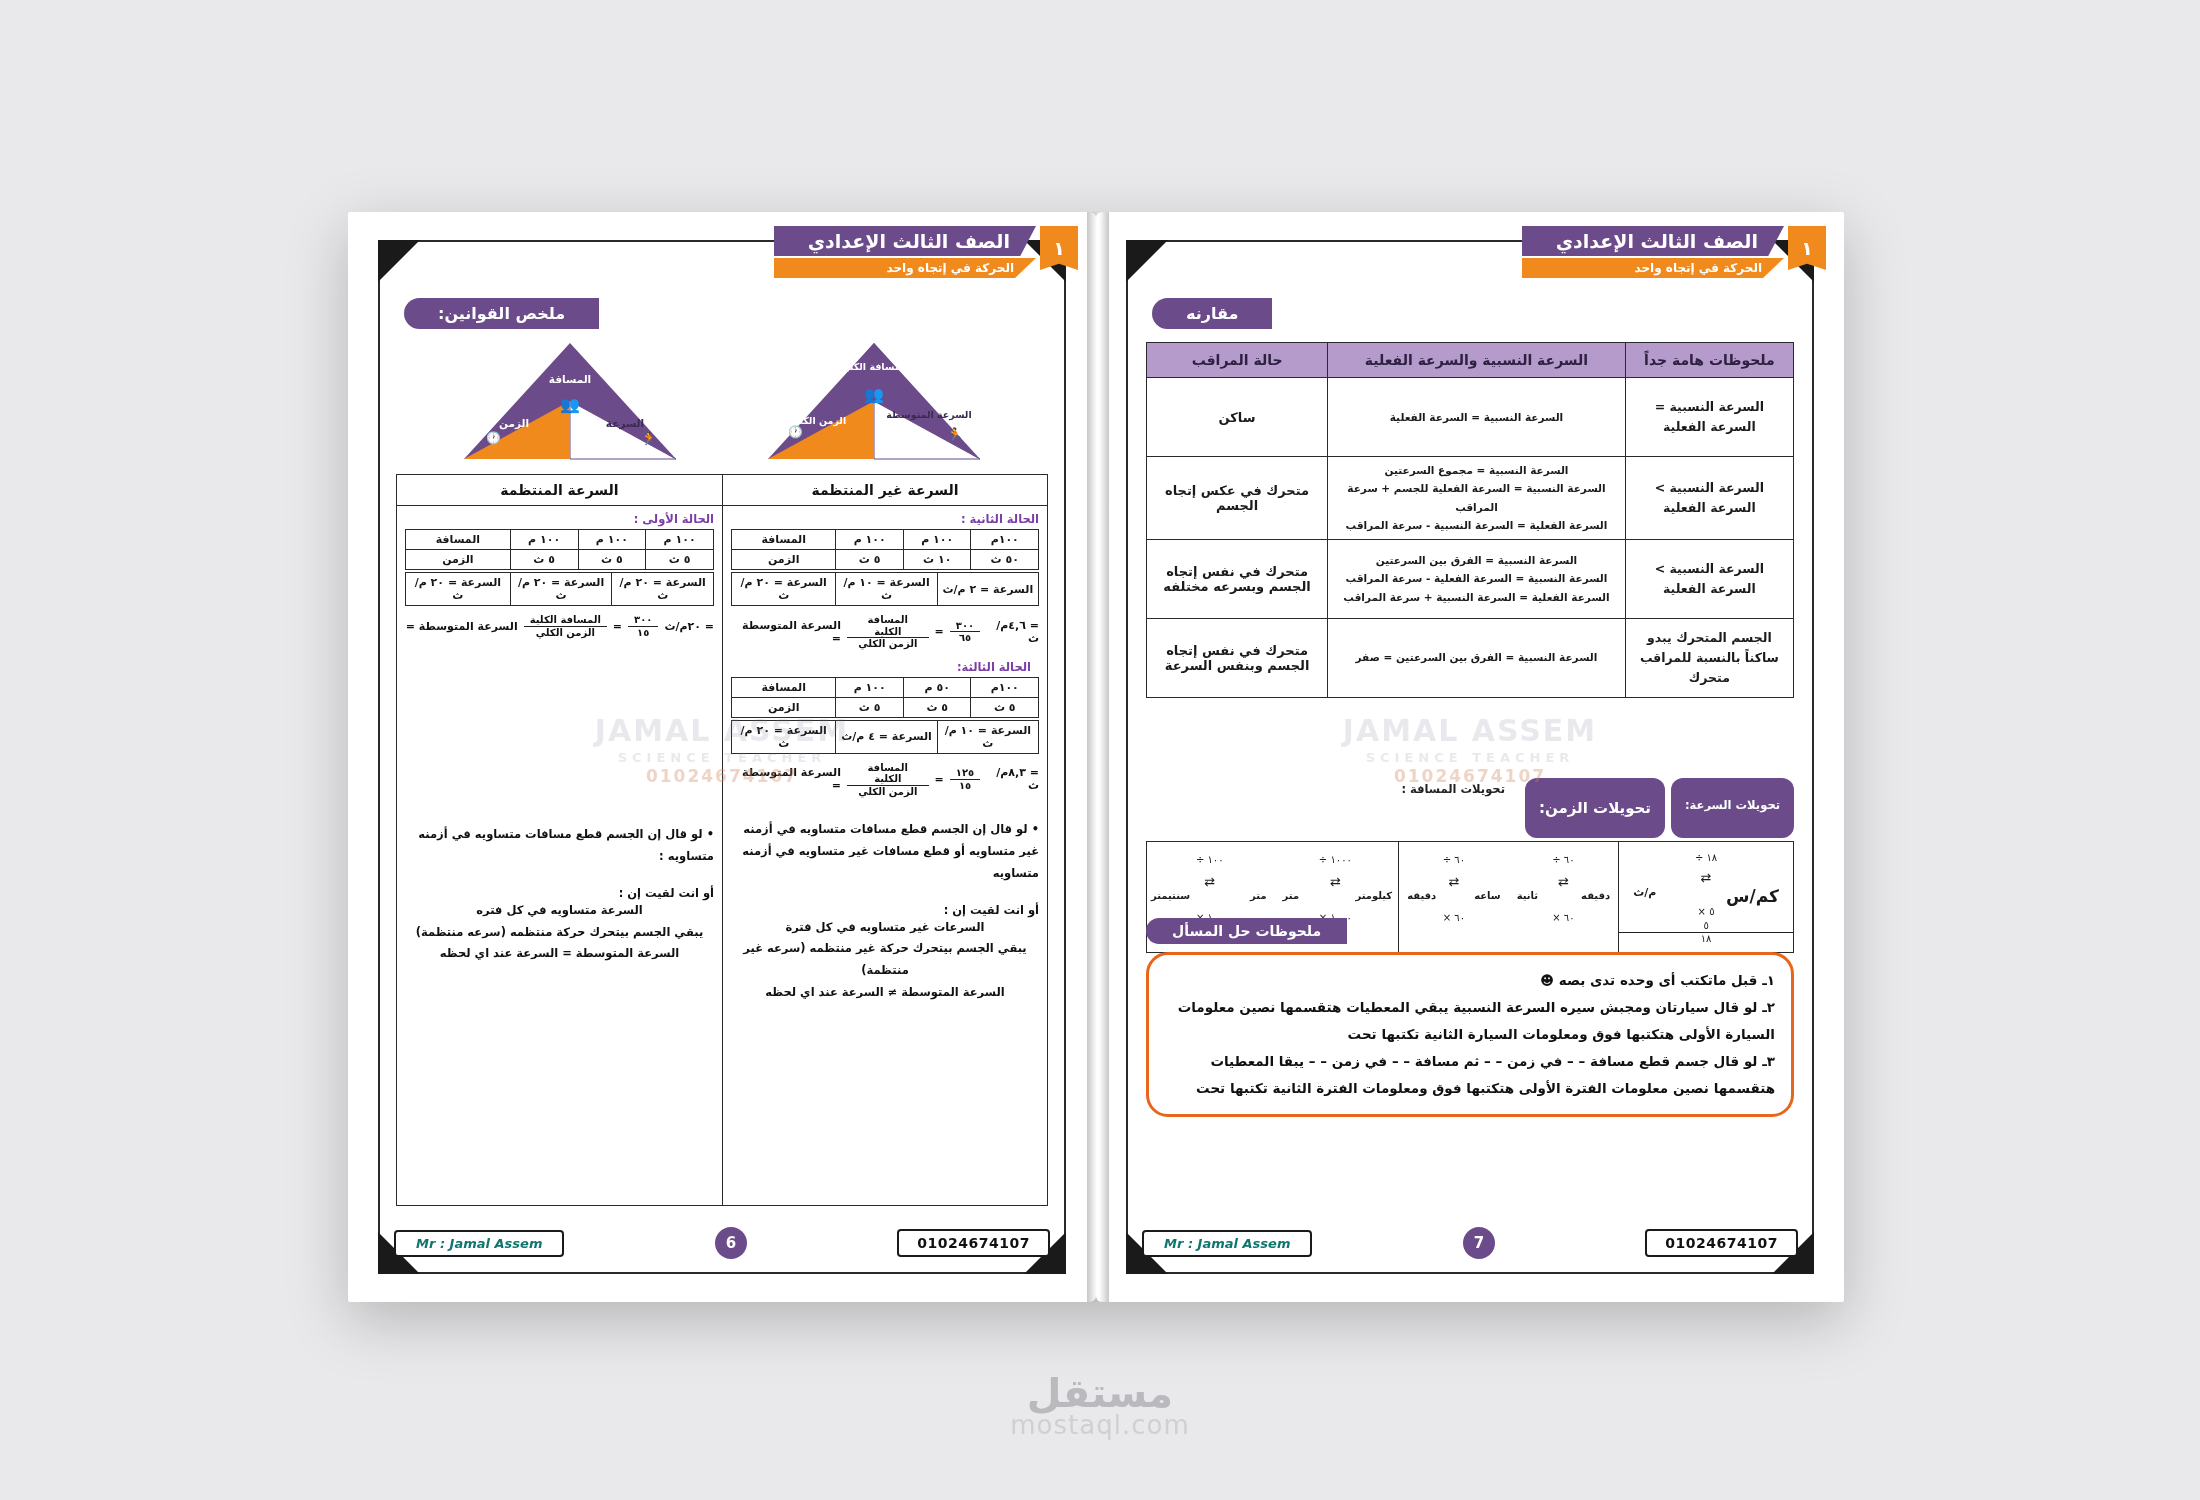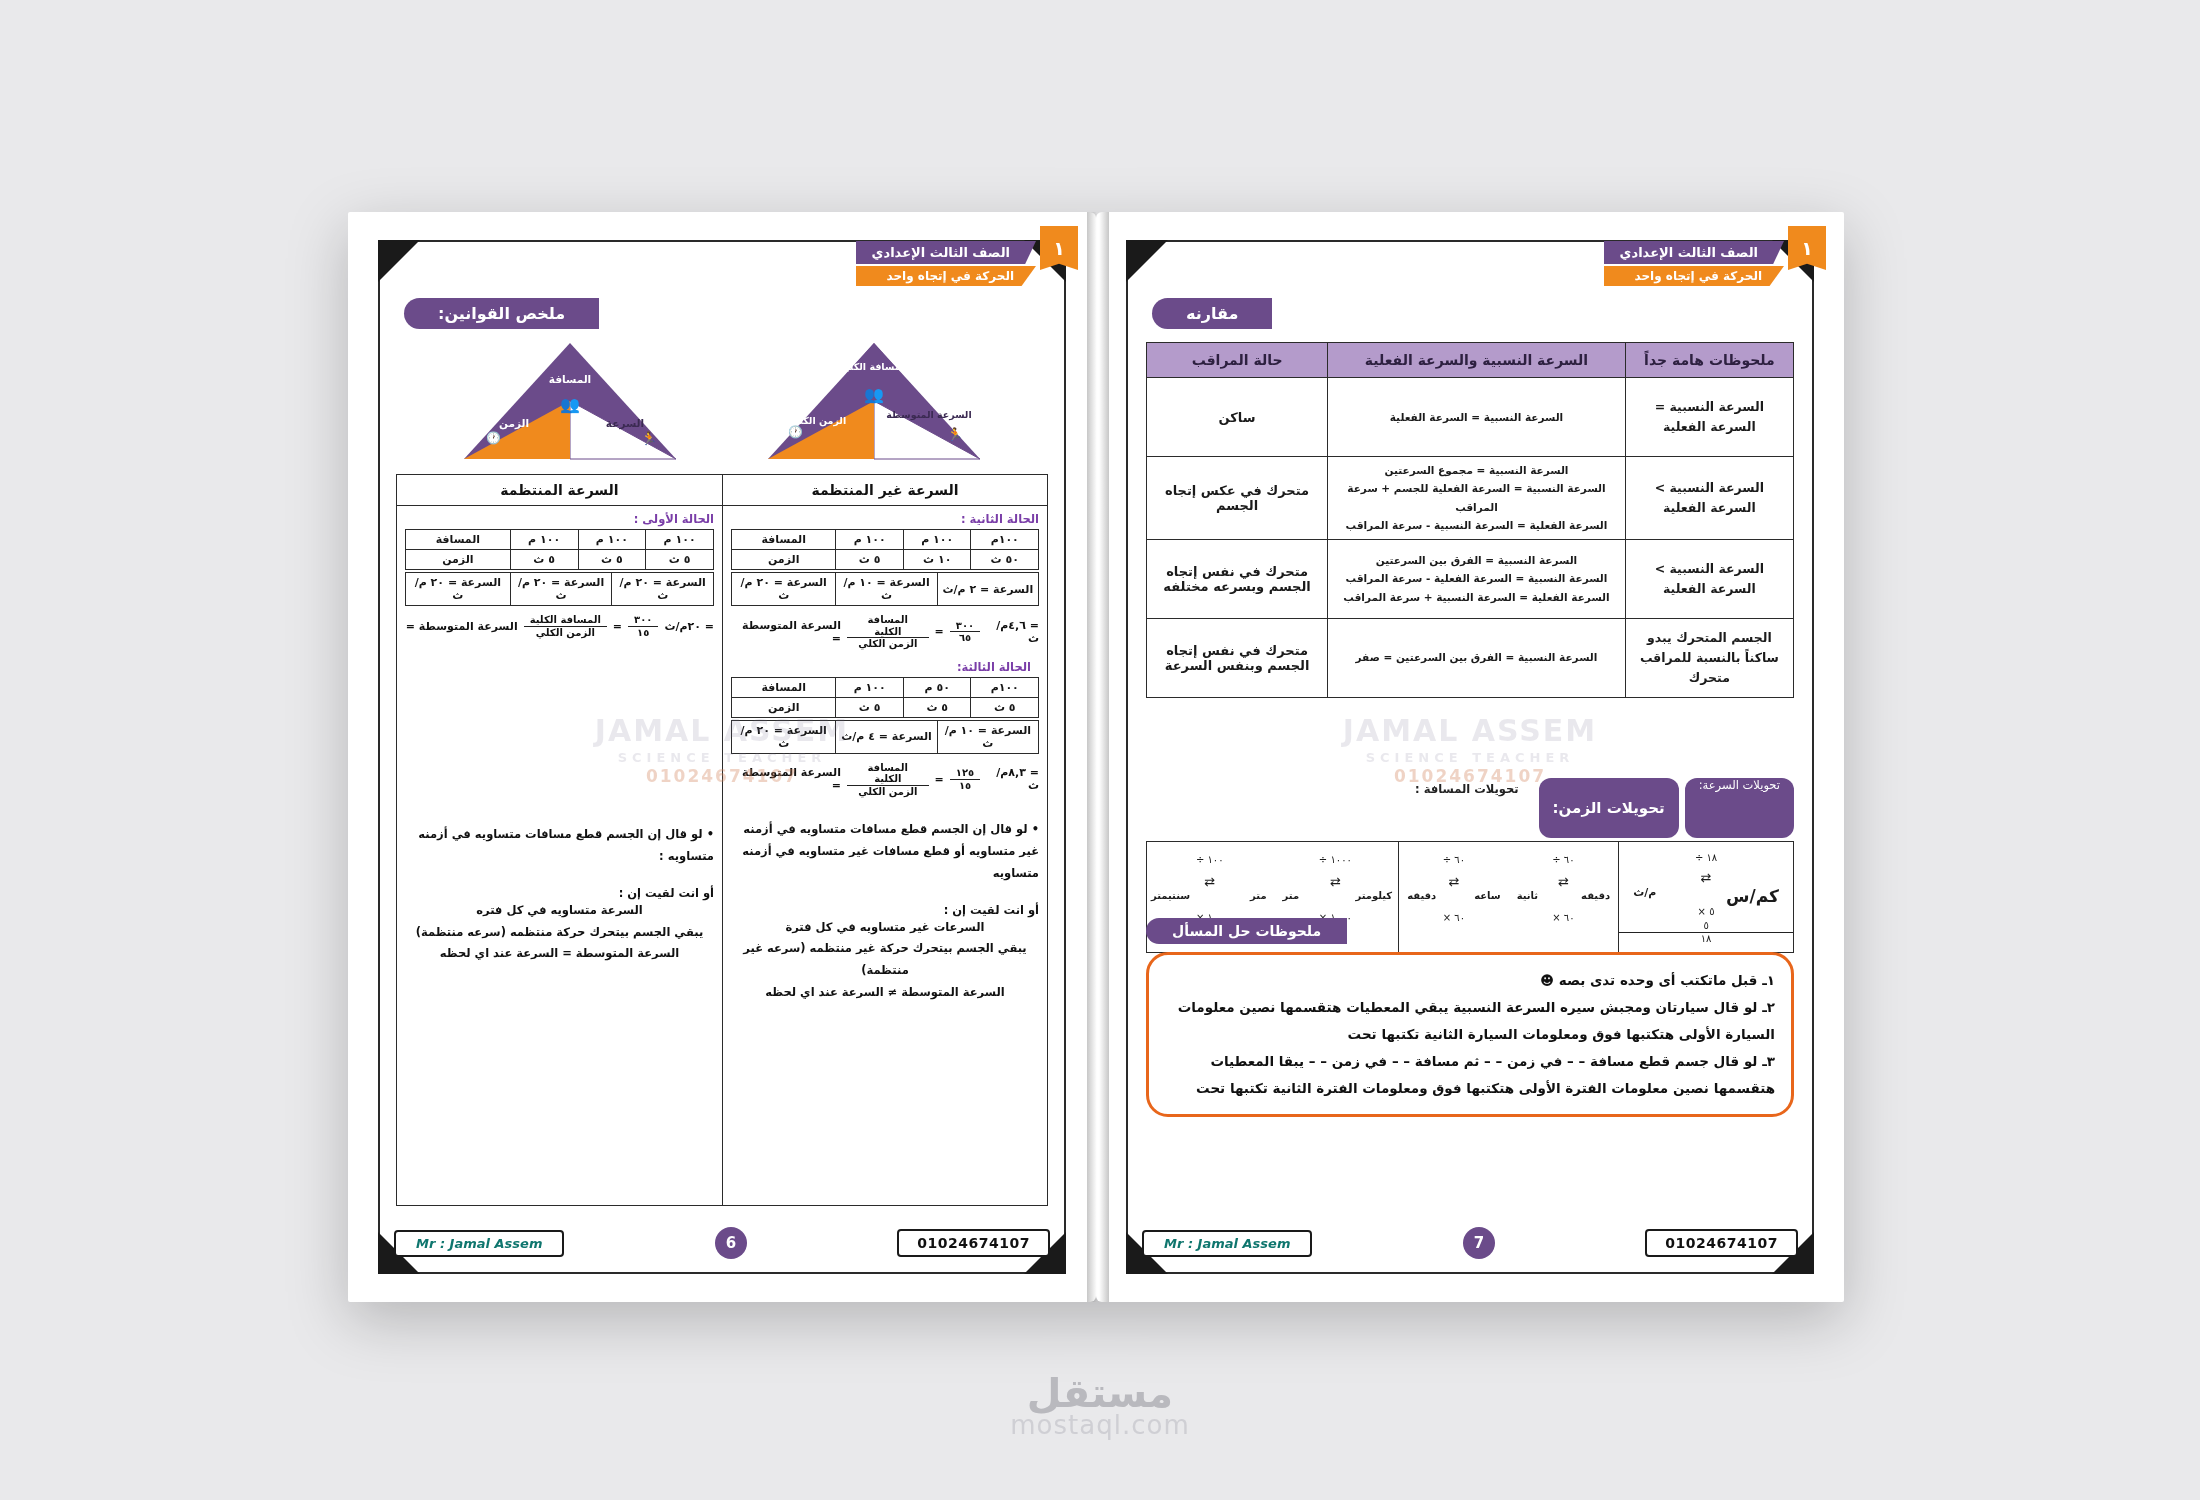--- a/index.html
+++ b/index.html
@@ -41,24 +41,23 @@
 
   
   .banner{position:absolute;top:14px;display:flex;align-items:flex-start;z-index:9;}
   .banner .num{
     width:38px;height:44px;background:#f08a1d;color:#fff;font-size:19px;
     display:flex;align-items:center;justify-content:center;font-weight:bold;
     clip-path:polygon(0 0,100% 0,100% 100%,50% 86%,0 100%);
   }
   .banner .titles{margin:0 4px;}
   .banner .t1{
-    background:#6b4b8a;color:#fff;font-size:13px;font-weight:bold;
-    padding:4px 26px 4px 16px;
+    background:#6b4b8a;color:#fff;font-size:19px;font-weight:bold;
+    padding:4px 26px 4px 34px;
     clip-path:polygon(0 0,100% 0,94% 100%,0 100%);
-    margin-top:15px;
   }
   .banner .t2{
     background:#f08a1d;color:#fff;font-size:12px;font-weight:bold;
     padding:3px 22px 3px 30px;margin-top:2px;
     clip-path:polygon(0 0,100% 0,92% 100%,0 100%);
   }
   
   .pill{
     background:#6b4b8a;color:#fff;font-size:16px;font-weight:bold;
     padding:6px 34px;border-radius:16px 0 0 16px;display:inline-block;
@@ -425,21 +424,21 @@
         <td class="mid pur">
           <div>السرعة النسبية = الفرق بين السرعتين = صفر</div>
         </td>
         <td class="state">متحرك في نفس إتجاه الجسم وبنفس السرعة</td>
       </tr>
     </tbody>
       </table>
 
     <div style="position:absolute;top:566px;left:50px;right:50px;">
       <div style="display:flex;gap:6px;">
-        <div style="background:#6b4b8a;color:#fff;font-size:11.5px;font-weight:normal;padding:0 14px;border-radius:12px;">تحويلات السرعة:</div>
+        <div style="background:#6b4b8a;color:#fff;font-size:11.5px;font-weight:bold;padding:20px 14px;border-radius:12px;">تحويلات السرعة:</div>
         <div style="background:#6b4b8a;color:#fff;font-size:15px;font-weight:bold;padding:21px 14px;border-radius:12px;">تحويلات الزمن:</div>
         <div style="flex:1;font-size:11.5px;font-weight:bold;color:#222;padding:4px 14px;text-align:right;">تحويلات المسافة :</div>
       </div>
 
       <div style="border:1px solid #2b2b2b;margin-top:3px;display:flex;height:110px;font-size:10px;color:#1b1b1b;">
 
         <div style="width:27%;border-left:1px solid #2b2b2b;position:relative;">
           <div style="position:absolute;top:10px;left:0;right:0;text-align:center;font-size:10px;">١٨ ÷</div>
           <div style="position:absolute;top:28px;left:0;right:0;text-align:center;font-size:13px;">⇄</div>
           <div style="position:absolute;top:44px;right:14px;font-size:17px;font-weight:bold;">كم/س</div>

